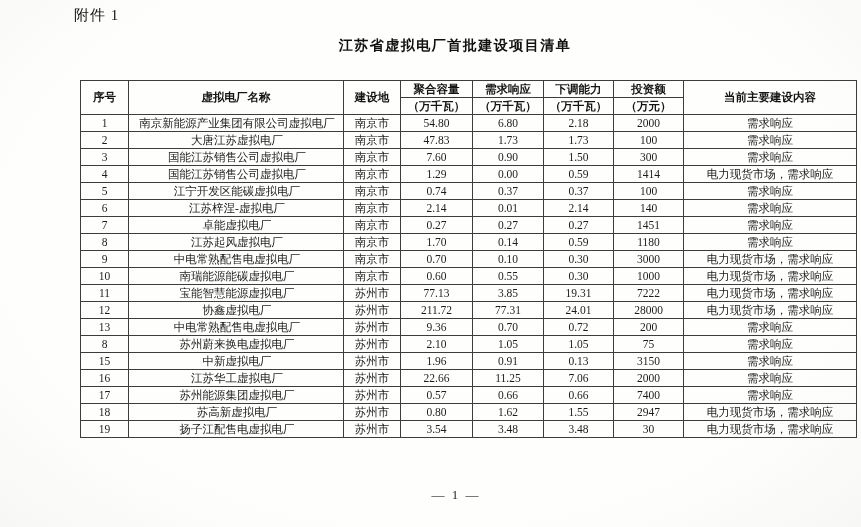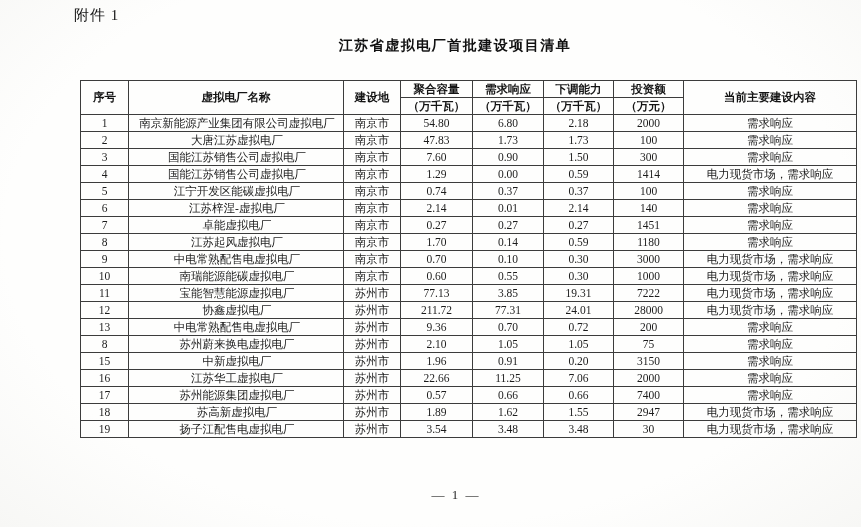--- a/index.html
+++ b/index.html
@@ -239,21 +239,21 @@
           <td class="c5">1.05</td>
           <td class="c6">75</td>
           <td class="c7">需求响应</td>
         </tr>
         <tr>
           <td class="c0">15</td>
           <td class="c1">中新虚拟电厂</td>
           <td class="c2">苏州市</td>
           <td class="c3">1.96</td>
           <td class="c4">0.91</td>
-          <td class="c5">0.20</td>
+          <td class="c5">0.13</td>
           <td class="c6">3150</td>
           <td class="c7">需求响应</td>
         </tr>
         <tr>
           <td class="c0">16</td>
           <td class="c1">江苏华工虚拟电厂</td>
           <td class="c2">苏州市</td>
           <td class="c3">22.66</td>
           <td class="c4">11.25</td>
           <td class="c5">7.06</td>
@@ -267,21 +267,21 @@
           <td class="c3">0.57</td>
           <td class="c4">0.66</td>
           <td class="c5">0.66</td>
           <td class="c6">7400</td>
           <td class="c7">需求响应</td>
         </tr>
         <tr>
           <td class="c0">18</td>
           <td class="c1">苏高新虚拟电厂</td>
           <td class="c2">苏州市</td>
-          <td class="c3">1.89</td>
+          <td class="c3">0.80</td>
           <td class="c4">1.62</td>
           <td class="c5">1.55</td>
           <td class="c6">2947</td>
           <td class="c7">电力现货市场，需求响应</td>
         </tr>
         <tr>
           <td class="c0">19</td>
           <td class="c1">扬子江配售电虚拟电厂</td>
           <td class="c2">苏州市</td>
           <td class="c3">3.54</td>

